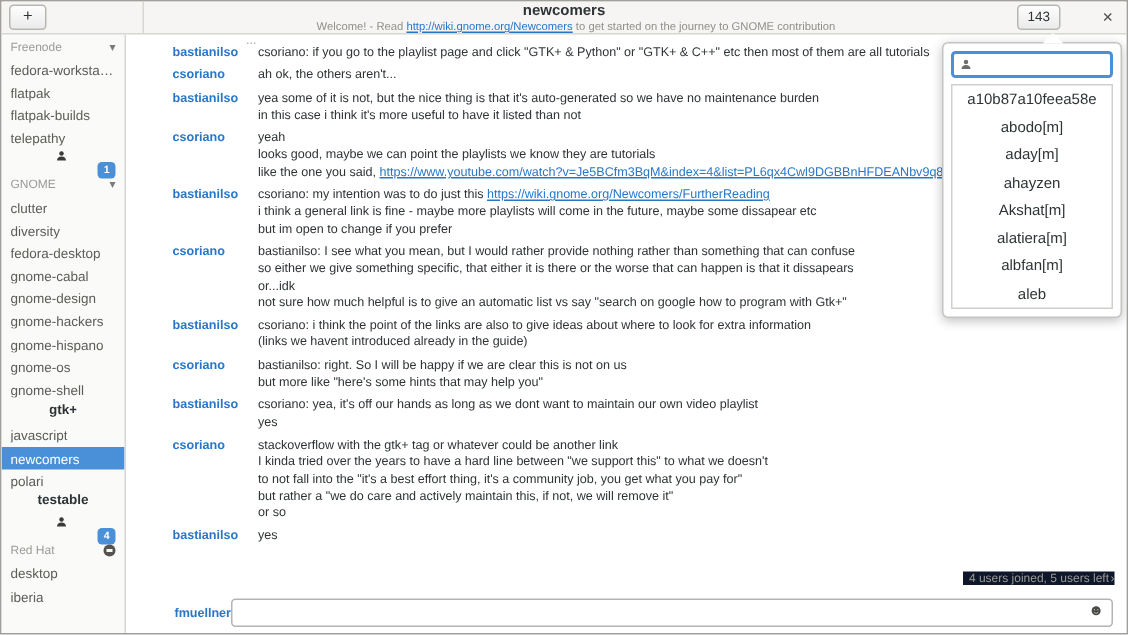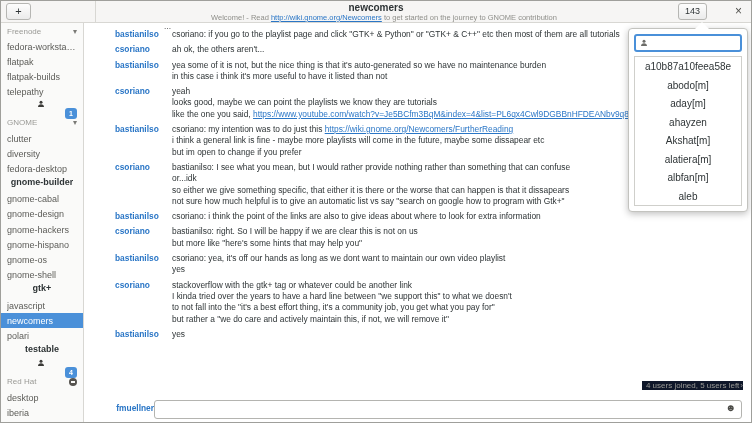--- a/index.html
+++ b/index.html
@@ -105,23 +105,20 @@
       </div>
       <div class="row">
         <span class="row-label">clutter</span>
       </div>
       <div class="row">
         <span class="row-label">diversity</span>
       </div>
       <div class="row">
         <span class="row-label">fedora-desktop</span>
       </div>
-      <div class="row bold">
-        <span class="row-label">gnome-builder</span>
-      </div>
       <div class="row">
         <span class="row-label">gnome-cabal</span>
       </div>
       <div class="row">
         <span class="row-label">gnome-design</span>
       </div>
       <div class="row">
         <span class="row-label">gnome-hackers</span>
       </div>
       <div class="row">
@@ -207,29 +204,30 @@
         <div class="body">
           <div class="line"><span>csoriano: my intention was to do just this </span><a href="#">https://wiki.gnome.org/Newcomers/FurtherReading</a></div>
           <div class="line"><span>i think a general link is fine - maybe more playlists will come in the future, maybe some dissapear etc</span></div>
           <div class="line"><span>but im open to change if you prefer</span></div>
         </div>
       </div>
       <div class="msg">
         <span class="nick">csoriano</span>
         <div class="body">
           <div class="line"><span>bastianilso: I see what you mean, but I would rather provide nothing rather than something that can confuse</span></div>
+          <div class="line"><span>so either we give something specific, that either it is there or the worse that can happen is that it dissapears</span></div>
           <div class="line"><span>or...idk</span></div>
-          <div class="line"><span>so either we give something specific, that either it is there or the worse that can happen is that it dissapears</span></div>
           <div class="line"><span>not sure how much helpful is to give an automatic list vs say "search on google how to program with Gtk+"</span></div>
         </div>
       </div>
       <div class="msg">
         <span class="nick">bastianilso</span>
         <div class="body">
           <div class="line"><span>csoriano: i think the point of the links are also to give ideas about where to look for extra information</span></div>
+          <div class="line"><span>(links we havent introduced already in the guide)</span></div>
         </div>
       </div>
       <div class="msg">
         <span class="nick">csoriano</span>
         <div class="body">
           <div class="line"><span>bastianilso: right. So I will be happy if we are clear this is not on us</span></div>
           <div class="line"><span>but more like "here's some hints that may help you"</span></div>
         </div>
       </div>
       <div class="msg">
@@ -239,20 +237,21 @@
           <div class="line"><span>yes</span></div>
         </div>
       </div>
       <div class="msg">
         <span class="nick">csoriano</span>
         <div class="body">
           <div class="line"><span>stackoverflow with the gtk+ tag or whatever could be another link</span></div>
           <div class="line"><span>I kinda tried over the years to have a hard line between "we support this" to what we doesn't</span></div>
           <div class="line"><span>to not fall into the "it's a best effort thing, it's a community job, you get what you pay for"</span></div>
           <div class="line"><span>but rather a "we do care and actively maintain this, if not, we will remove it"</span></div>
+          <div class="line"><span>or so</span></div>
         </div>
       </div>
       <div class="msg">
         <span class="nick">bastianilso</span>
         <div class="body">
           <div class="line"><span>yes</span></div>
         </div>
       </div>
     </div>
   <div class="status-line"><span>4 users joined, 5 users left</span><span class="expander">›</span></div>

